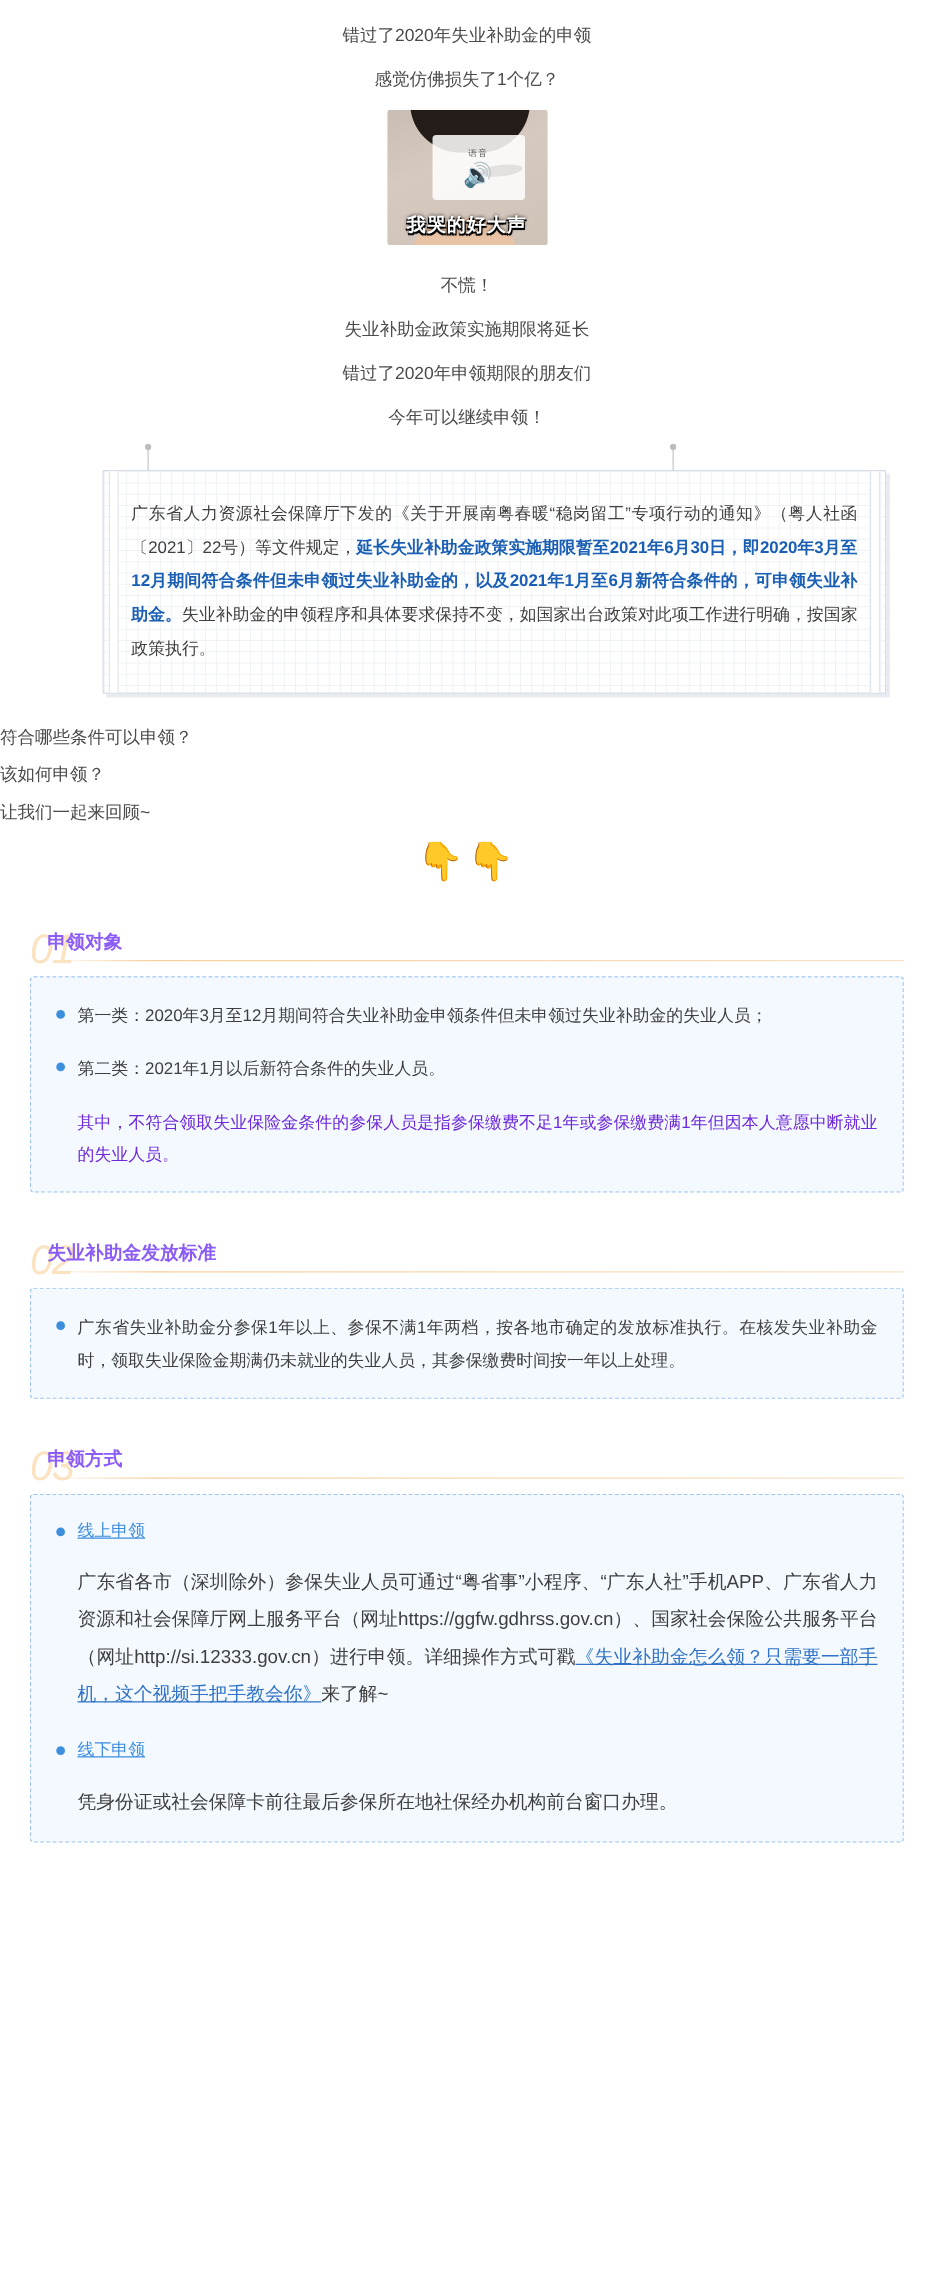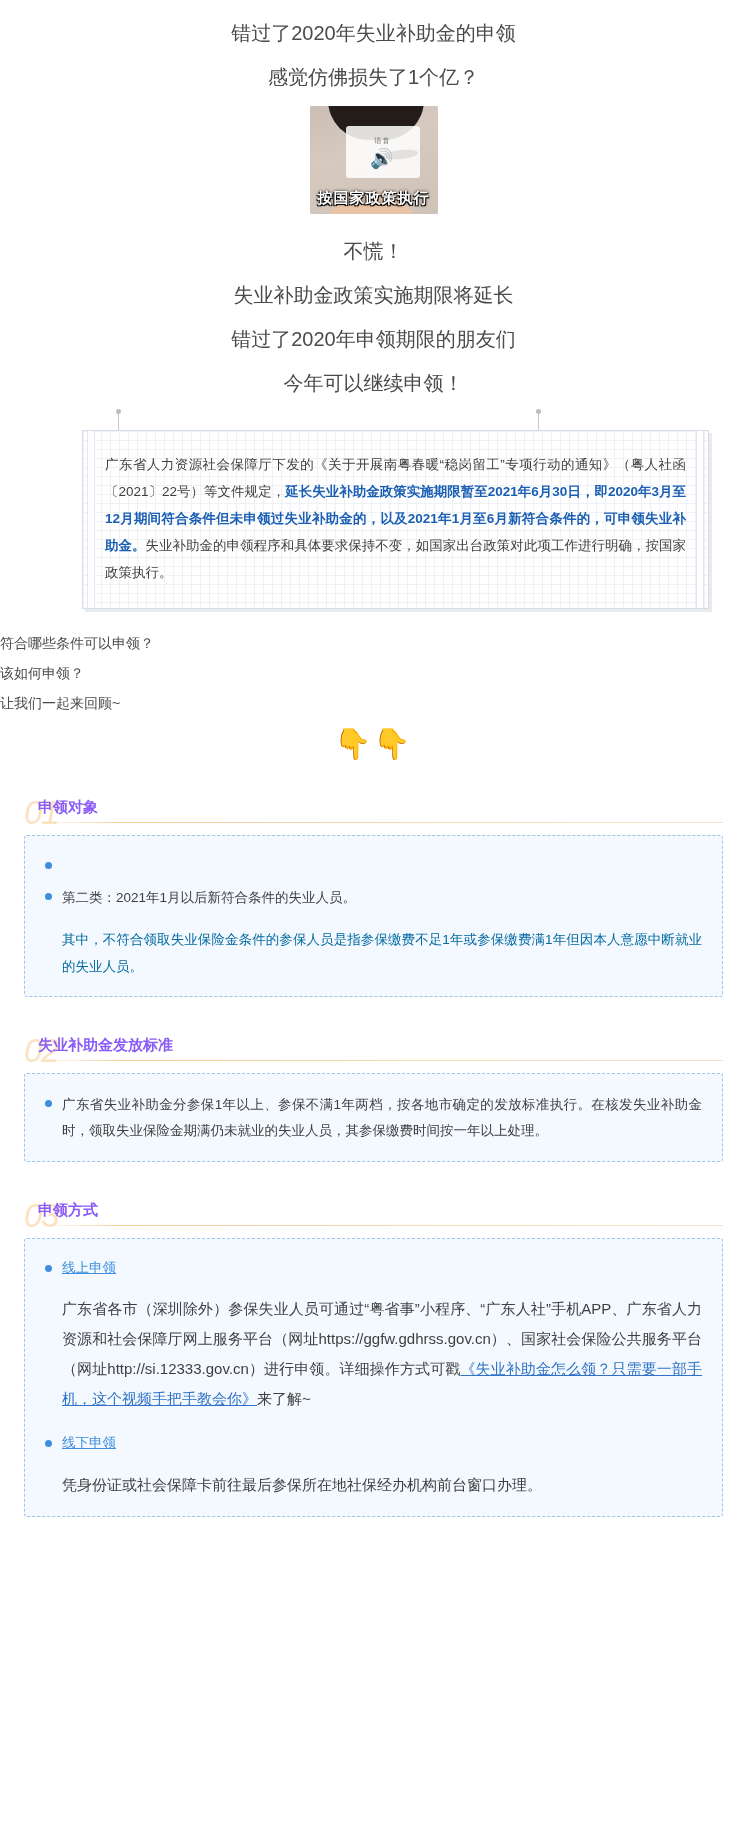--- a/index.html
+++ b/index.html
@@ -15,21 +15,21 @@
   }
   .page { width: 747px; position: relative; padding-bottom: 30px; }
 
   
   .intro {
     text-align: center;
     padding-top: 18px;
   }
   .intro p {
     margin: 0 0 14px 0;
-    font-size: 20px;
+    font-size: 14px;
     color: #4a4a4a;
     line-height: 1.5;
   }
   .meme-wrap {
     display: flex;
     justify-content: center;
     margin: 10px 0 22px 0;
   }
   .meme {
     width: 128px;
@@ -224,21 +224,21 @@
   }
   .btext {
     font-size: 13.5px;
     line-height: 1.95;
     color: #3f3f3f;
     text-align: justify;
   }
   .plain {
     font-size: 13.5px;
     line-height: 1.95;
-    color: #0369a1;
+    color: #6d28d9;
     text-align: justify;
     margin: 0 0 0 17px;
   }
   .sub-label {
     font-size: 13.5px;
     color: #3e8ede;
     line-height: 1.6;
     text-decoration: underline;
   }
   .indent-para {
@@ -266,21 +266,21 @@
 
     <div class="meme-wrap">
       <div class="meme">
         <div class="face"></div>
         <div class="hair"></div>
         <div class="eye"></div>
         <div class="speaker-box">
           <div class="speaker-label">语音</div>
           <div class="speaker-icon">🔊</div>
         </div>
-        <div class="caption">按国家政策执行</div>
+        <div class="caption">我哭的好大声</div>
       </div>
     </div>
 
     <p>不慌！</p>
     <p>失业补助金政策实施期限将延长</p>
     <p>错过了2020年申领期限的朋友们</p>
     <p>今年可以继续申领！</p>
   </div>
 
   <div class="quote-outer">
@@ -304,20 +304,21 @@
 
   <div class="section sec-block">
     <div class="sec-head">
       <div class="sec-num">01</div>
       <div class="sec-title">申领对象</div>
       <div class="sec-rule"></div>
     </div>
     <div class="card">
       <div class="bullet-row">
         <div class="dot"></div>
+        <div class="btext">第一类：2020年3月至12月期间符合失业补助金申领条件但未申领过失业补助金的失业人员；</div>
       </div>
       <div class="bullet-row">
         <div class="dot"></div>
         <div class="btext">第二类：2021年1月以后新符合条件的失业人员。</div>
       </div>
       <div class="plain">其中，不符合领取失业保险金条件的参保人员是指参保缴费不足1年或参保缴费满1年但因本人意愿中断就业的失业人员。</div>
     </div>
   </div>
 
   <div class="section sec-block">

